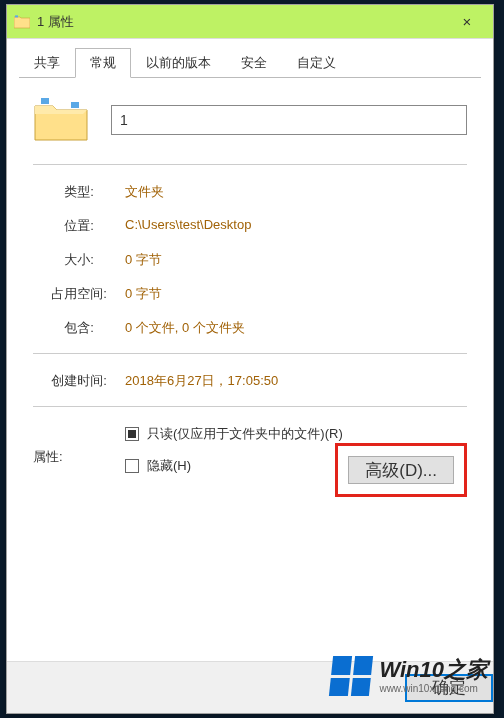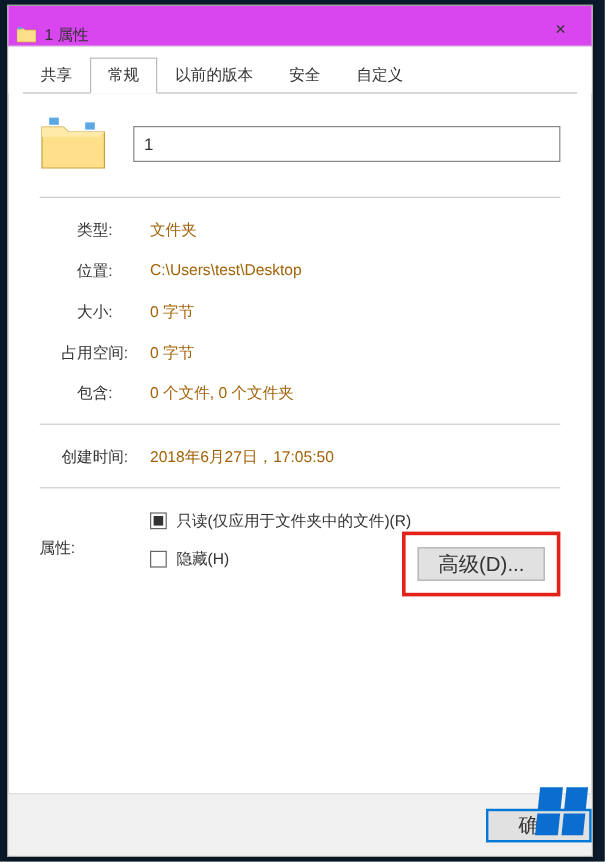--- a/index.html
+++ b/index.html
@@ -20,23 +20,23 @@
       height: 710px;
       background: #fff;
       border: 1px solid #a0a0a0;
       box-shadow: 0 2px 6px rgba(0,0,0,0.3);
       display: flex;
       flex-direction: column;
     }
     .titlebar {
       height: 34px;
       display: flex;
-      align-items: flex-end;
+      align-items: center;
       padding: 0 6px;
-      background: #d946ef;
+      background: #bef264;
       border-bottom: 1px solid #ddd;
     }
     .titlebar-icon {
       width: 18px; height: 18px;
       margin-right: 6px;
       display: flex; align-items: center; justify-content: center;
     }
     .titlebar-title { flex: 1; color: #333; font-size: 13px; }
     .titlebar-close {
       width: 40px; height: 28px;
@@ -281,13 +281,17 @@
   </div>
 </div>
 
 <div class="watermark">
   <div class="wm-logo">
     <div></div>
       <div></div>
       <div></div>
       <div></div>
   </div>
+  <div class="wm-text">
+    <div class="main">Win10之家</div>
+    <div class="sub">www.win10xitong.com</div>
+  </div>
 </div>
 
 </body></html>

